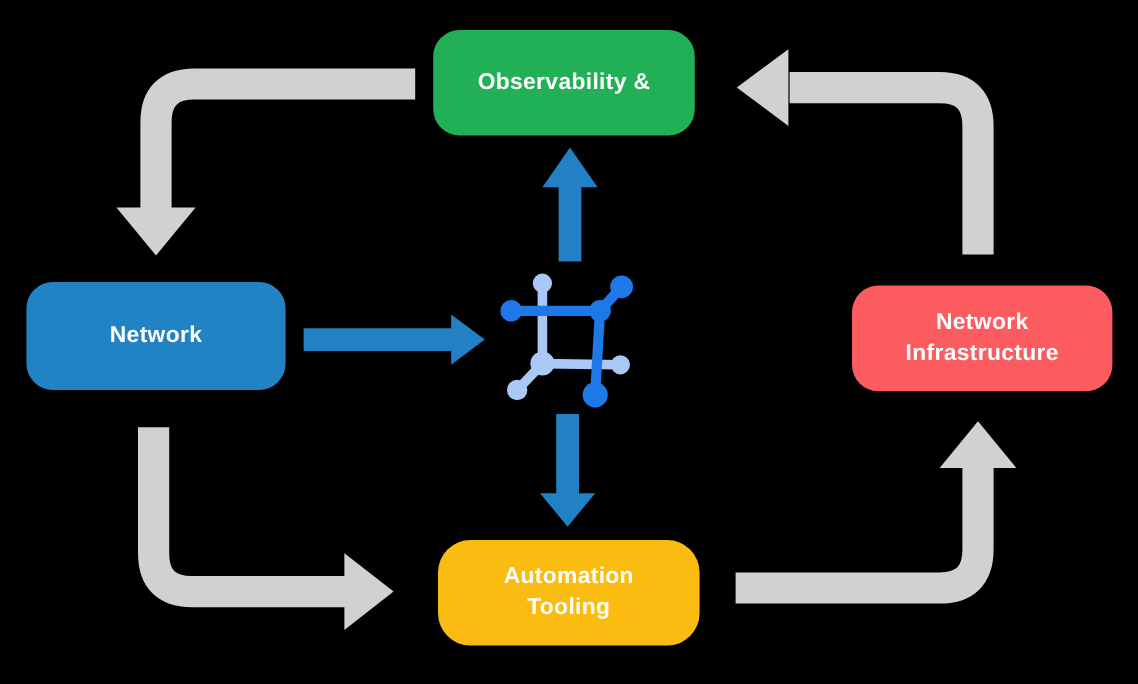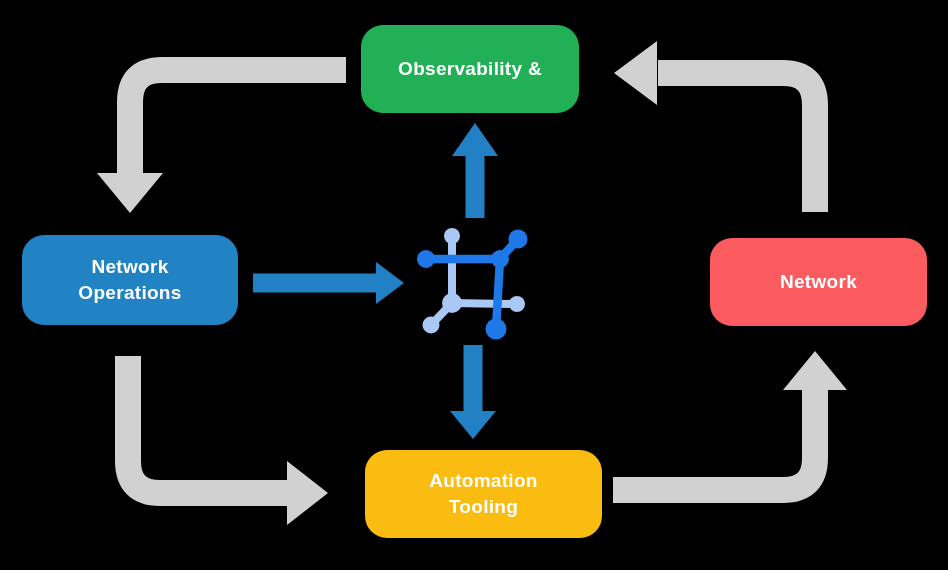--- a/index.html
+++ b/index.html
@@ -28,21 +28,21 @@
     color: var(--text, #fff);
     font-size: 19px;
     font-weight: 700;
     letter-spacing: 0.3px;
     line-height: 1.38;
     text-align: center;
   }
   .node-observability { left: 348px; top: 25px;  width: 218px; height: 88px; background: var(--green, #21B056); margin-left: 13px; }
   .node-operations    { left: 22px;  top: 235px; width: 216px; height: 90px; background: var(--blue, #2183C4); }
   .node-infrastructure{ left: 710px; top: 238px; width: 217px; height: 88px; background: var(--red, #FC5B5F); }
-  .node-automation    { left: 365px; top: 450px; width: 237px; height: 88px; background: var(--yellow, #FBBC12); }
+  .node-automation    { left: 365px; top: 450px; width: 218px; height: 88px; background: var(--yellow, #FBBC12); border-radius: 27px; }
 </style>
 </head>
 <body>
 
 <div class="stage">
 
   <svg class="layer" width="948" height="570" viewBox="0 0 948 570" aria-hidden="true">
 
     <g>
       <path d="M 346 70 L 162 70 Q 130 70 130 102 L 130 174" fill="none" stroke="var(--gray)" stroke-width="26"></path>
@@ -102,25 +102,25 @@
       </g>
     </g>
   </svg>
 
   <div class="node node-observability">
     <span>Observability &amp;</span>
   </div>
 
   <div class="node node-operations">
     <span>Network</span>
-    <span>Operations</span>
   </div>
 
   <div class="node node-infrastructure">
     <span>Network</span>
+    <span>Infrastructure</span>
   </div>
 
   <div class="node node-automation">
     <span>Automation</span>
     <span>Tooling</span>
   </div>
 
 </div>
 
 </body></html>

